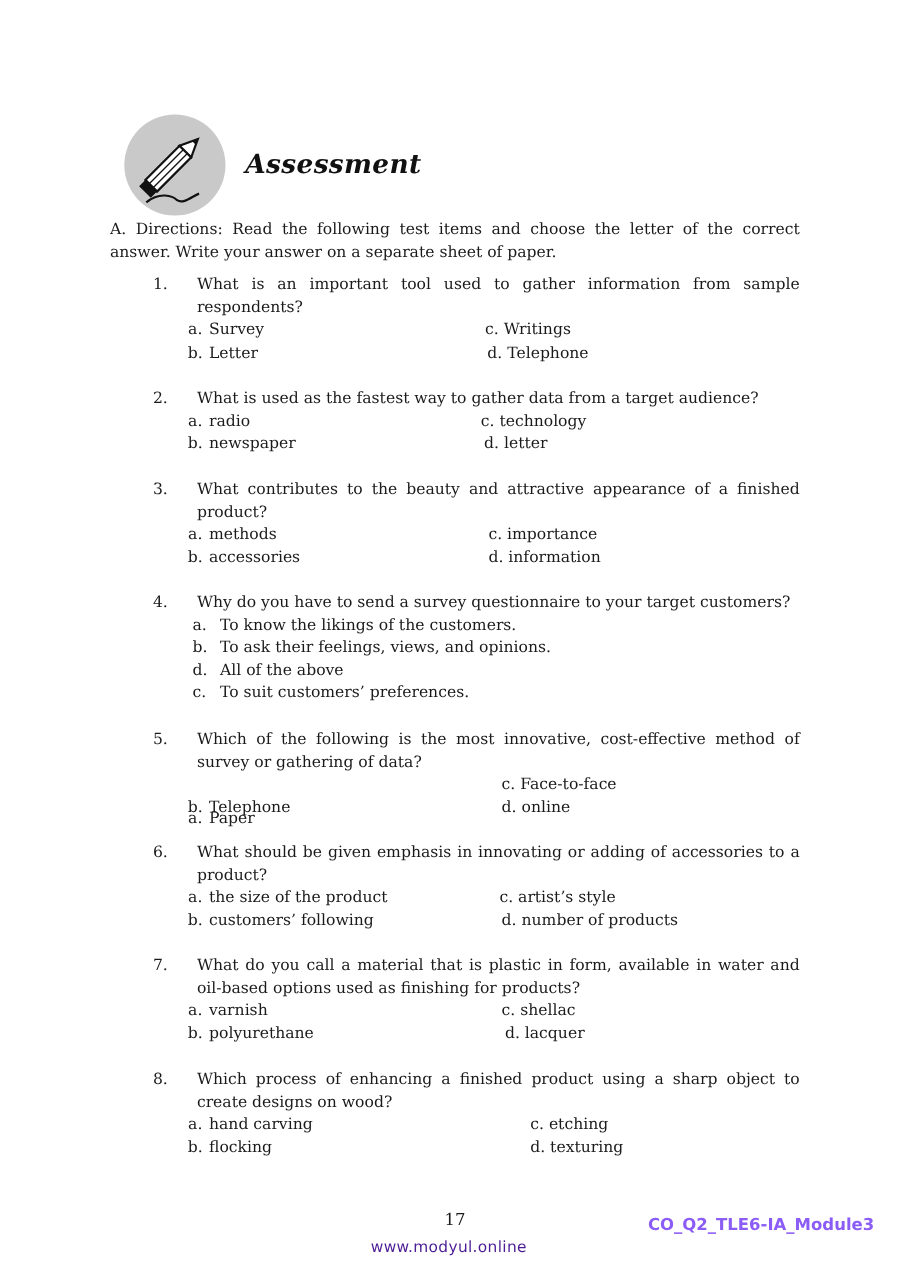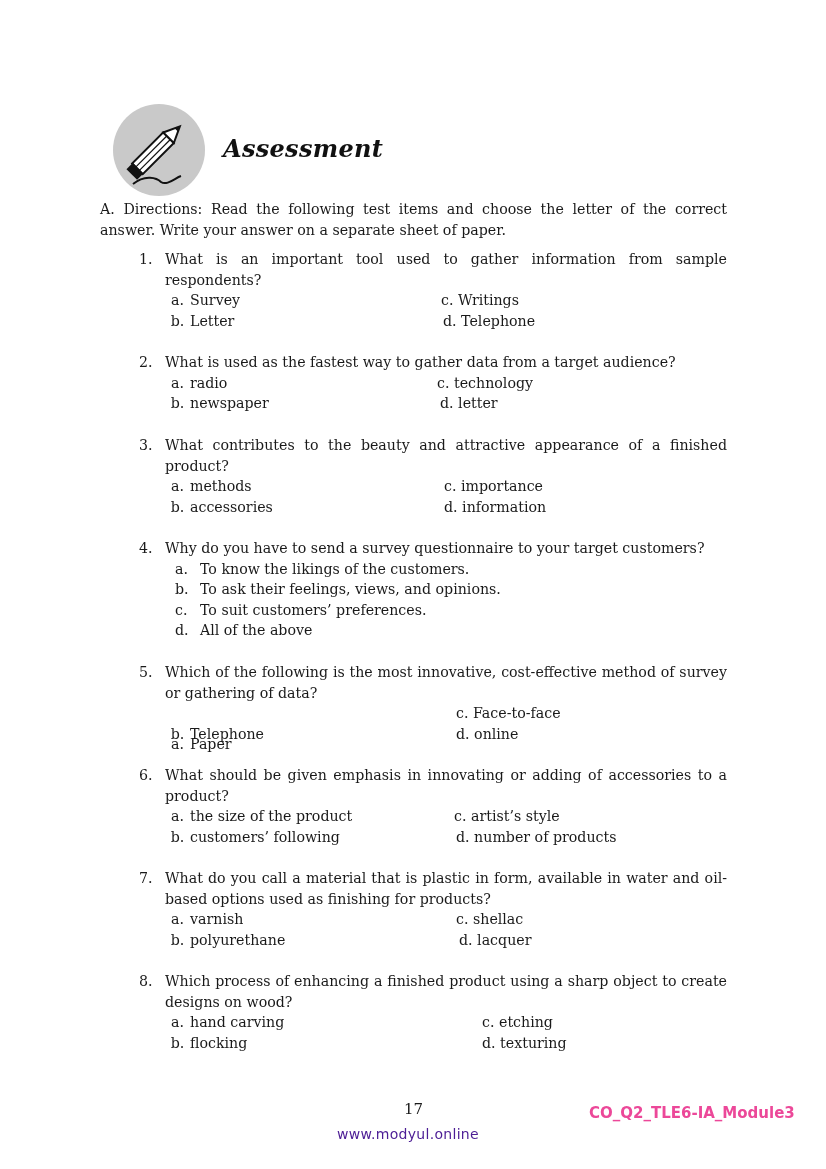--- a/index.html
+++ b/index.html
@@ -8,30 +8,30 @@
   .page { position: absolute; left: 0; top: 0; width: 826px; height: 1169px; }
   .icon-circle { position: absolute; left: 113px; top: 104px; width: 92px; height: 92px;
                  border-radius: 50%; background: #c9c9c9; }
   .icon-circle svg { position: absolute; left: 0; top: 0; }
   .title { position: absolute; left: 223px; top: 134px; font-family: "DejaVu Serif", serif;
            font-style: italic; font-weight: bold; font-size: 24px; color: #111; letter-spacing: 0.3px; }
   .directions { position: absolute; left: 100px; top: 199px; width: 627px; font-size: 14.2px;
                 line-height: 20.5px; text-align: justify; }
   .q { position: absolute; left: 139px; width: 588px; font-size: 14.2px; line-height: 20.5px; }
   .q .num { position: absolute; left: 0; top: 0; }
-  .q .stem { margin-left: 26px; text-align: justify; text-align-last: left; }
+  .q .stem { margin-left: 40px; text-align: justify; text-align-last: left; }
   .opts { position: relative; margin-left: 26px; height: 41px; text-align: center; }
   .opt { position: absolute; white-space: nowrap; }
   .opt .lt { display: inline-block; width: 25px; }
   .list-opts { margin-left: 36px; }
   .list-opts .row { white-space: nowrap; }
   .list-opts .row .lt { display: inline-block; width: 25px; }
   .footer-page { position: absolute; left: 404px; top: 1100px; font-size: 15px; }
   .footer-code { position: absolute; left: 589px; top: 1104px; font-family: "DejaVu Sans", sans-serif;
-                 font-weight: bold; font-size: 15px; color: #ec4899; }
+                 font-weight: bold; font-size: 15px; color: #8b5cf6; }
   .watermark { position: absolute; left: 337px; top: 1126px; font-family: "DejaVu Sans", sans-serif;
                font-size: 14px; color: #4c1d95; letter-spacing: 0.3px; }
 </style>
 </head>
 <body>
 
 <div class="page">
 
   <div class="icon-circle">
     <svg width="92" height="92" viewBox="0 0 92 92">
@@ -83,22 +83,22 @@
       <div class="opt" style="left:279px; top:20.5px;"><span>d.</span> <span>information</span></div>
     </div>
   </div>
 
   <div class="q" style="top:538px;">
     <span class="num">4.</span>
     <div class="stem">Why do you have to send a survey questionnaire to your target customers?</div>
     <div class="list-opts">
       <div class="row"><span class="lt">a.</span><span>To know the likings of the customers.</span></div>
       <div class="row"><span class="lt">b.</span><span>To ask their feelings, views, and opinions.</span></div>
+      <div class="row"><span class="lt">d.</span><span>All of the above</span></div>
       <div class="row"><span class="lt">c.</span><span>To suit customers’ preferences.</span></div>
-      <div class="row"><span class="lt">d.</span><span>All of the above</span></div>
     </div>
   </div>
 
   <div class="q" style="top:662px;">
     <span class="num">5.</span>
     <div class="stem">Which of the following is the most innovative, cost-effective method of survey or gathering of data?</div>
     <div class="opts">
       <div class="opt" style="left:0; top:4px;margin-top:27px;"><span class="lt">a.</span><span>Paper</span></div>
       <div class="opt" style="left:0; top:20.5px;"><span class="lt">b.</span><span>Telephone</span></div>
       <div class="opt" style="left:291px; top:0;"><span>c.</span> <span>Face-to-face</span></div>

